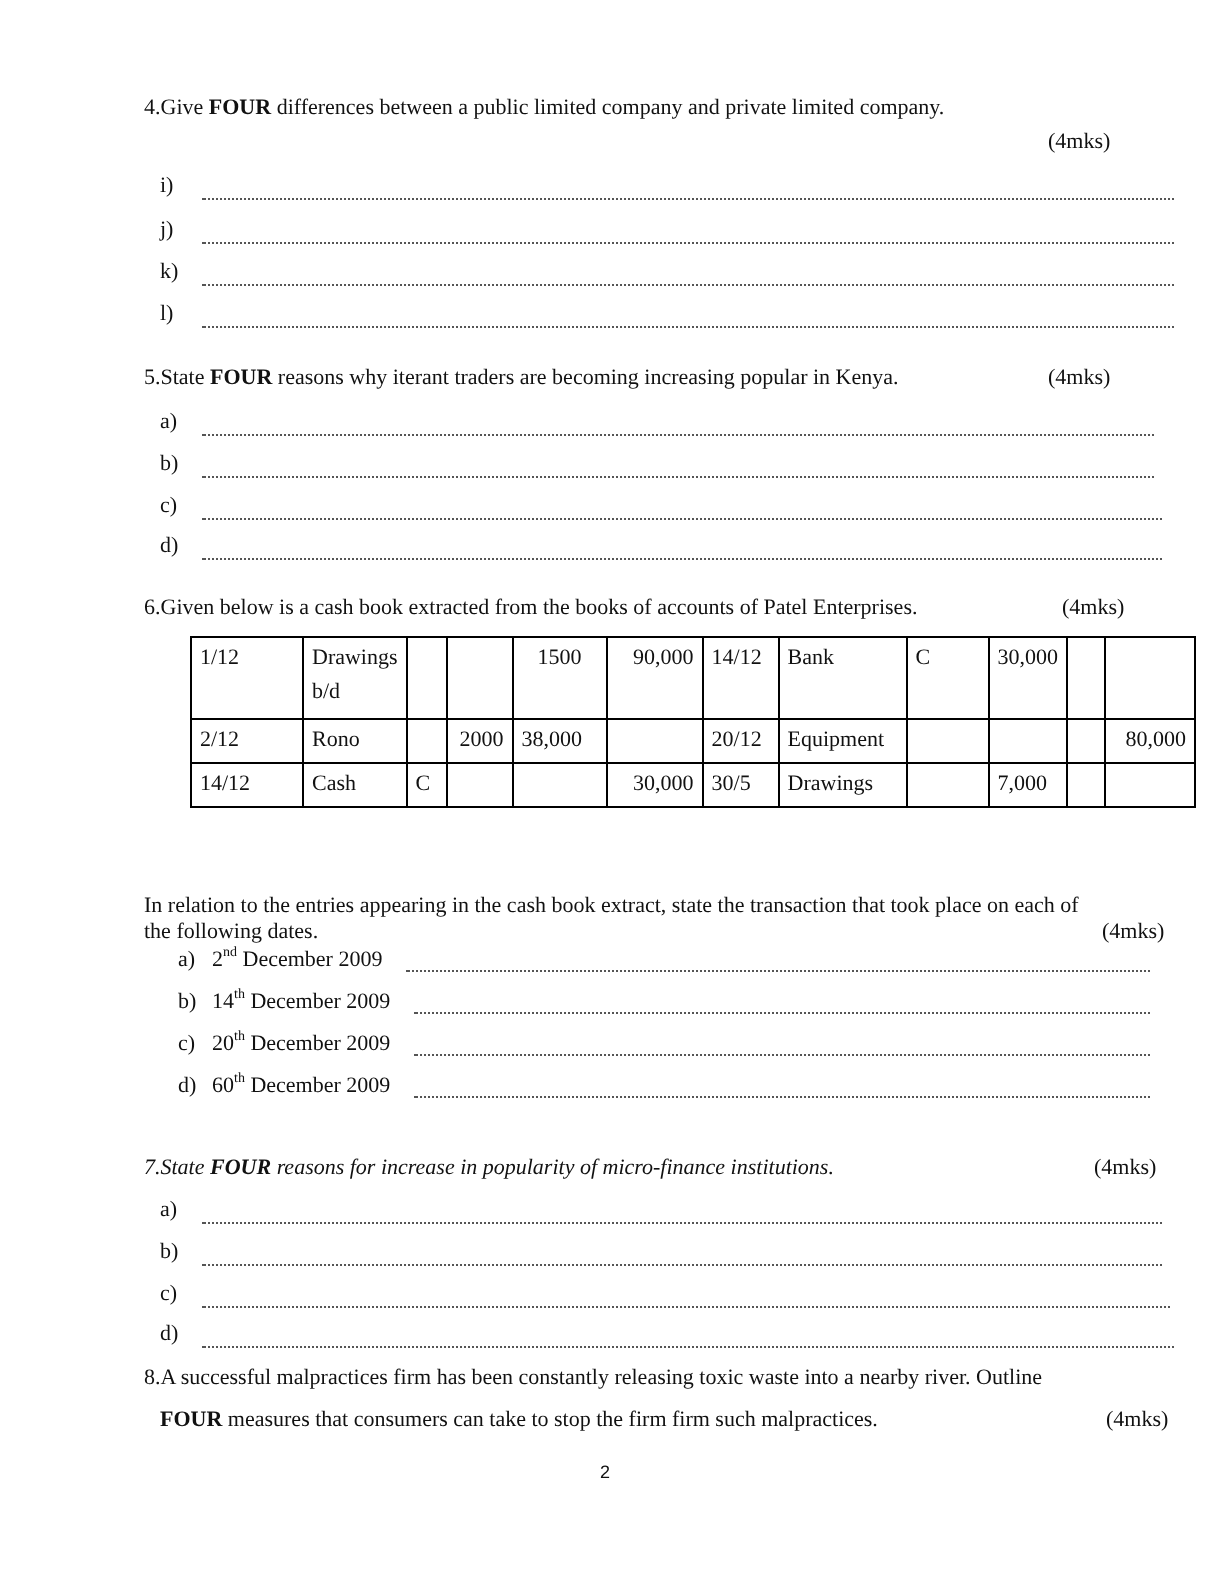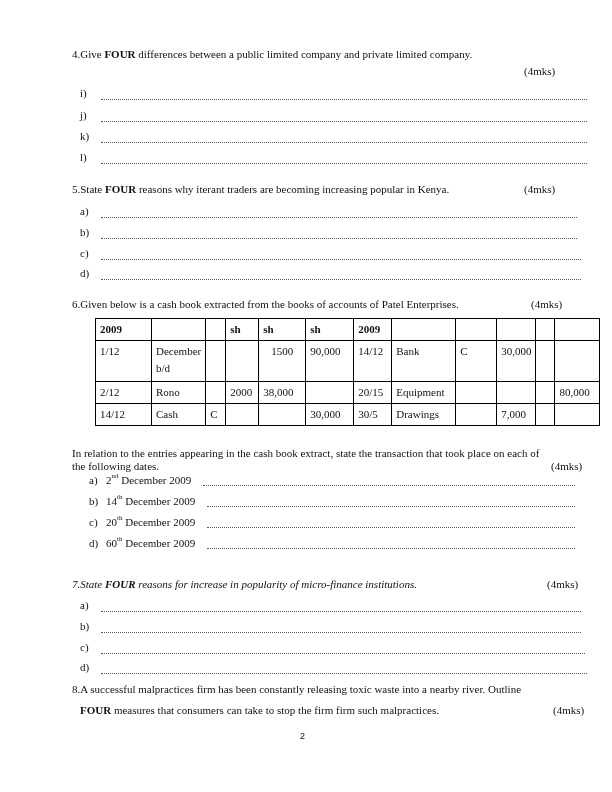--- a/index.html
+++ b/index.html
@@ -7,21 +7,21 @@
          font-family:"Liberation Serif", serif; color:#111; font-size:11px; }
   .abs { position:absolute; white-space:nowrap; }
   .q { left:72px; }
   .q b { font-weight:bold; }
   .lbl { left:80px; width:18px; }
   .dots { position:absolute; border-bottom:1px dotted #555; height:0; }
   table.cb { position:absolute; left:95px; top:318px; border-collapse:collapse; }
   table.cb td { border:1px solid #000; padding:2px 4px; vertical-align:top;
                 font-size:11px; line-height:17px; }
   table.cb td.b { font-weight:bold; }
-  table.cb td.r { text-align:left; }
+  table.cb td.r { text-align:right; }
   .sub { font-size:7px; vertical-align:top; position:relative; top:-2px; }
   .pnum { font-family:"Liberation Sans", sans-serif; font-size:9px; left:300px; top:731px; }
 </style>
 </head>
 <body>
 
 <div class="abs q" style="top:48px;">
   <span>4.</span><span>Give </span><b>FOUR</b><span> differences between a public limited company and private limited company.</span>
 </div>
 <div class="abs" style="left:524px;top:65px;">(4mks)</div>
@@ -61,56 +61,42 @@
     <col style="width:47px">
       <col style="width:48px">
       <col style="width:38px">
       <col style="width:64px">
     <col style="width:41px">
       <col style="width:39px">
       <col style="width:19px">
       <col style="width:45px">
   </colgroup>
   <tbody>
-      <tr>
-    <td class="b">2009</td>
-    <td class="b"></td>
-    <td class="b"></td>
-    <td class="b">sh</td>
-    <td class="b">sh</td>
-    <td class="b">sh</td>
-    <td class="b">2009</td>
-    <td class="b"></td>
-    <td class="b"></td>
-    <td class="b"></td>
-    <td class="b"></td>
-    <td class="b"></td>
-  </tr>
   <tr>
     <td>1/12</td>
-    <td style="white-space:normal;height:36px;">December b/d</td>
+    <td style="white-space:normal;height:36px;">Drawings b/d</td>
     <td></td>
     <td class="r"></td>
     <td style="text-align:center">1500</td>
     <td class="r">90,000</td>
     <td>14/12</td>
     <td>Bank</td>
     <td>C</td>
     <td>30,000</td>
     <td></td>
     <td class="r"></td>
   </tr>
   <tr>
     <td>2/12</td>
     <td>Rono</td>
     <td></td>
     <td class="r">2000</td>
     <td>38,000</td>
     <td class="r"></td>
-    <td>20/15</td>
+    <td>20/12</td>
     <td>Equipment</td>
     <td></td>
     <td></td>
     <td></td>
     <td class="r">80,000</td>
   </tr>
   <tr>
     <td>14/12</td>
     <td>Cash</td>
     <td>C</td>

